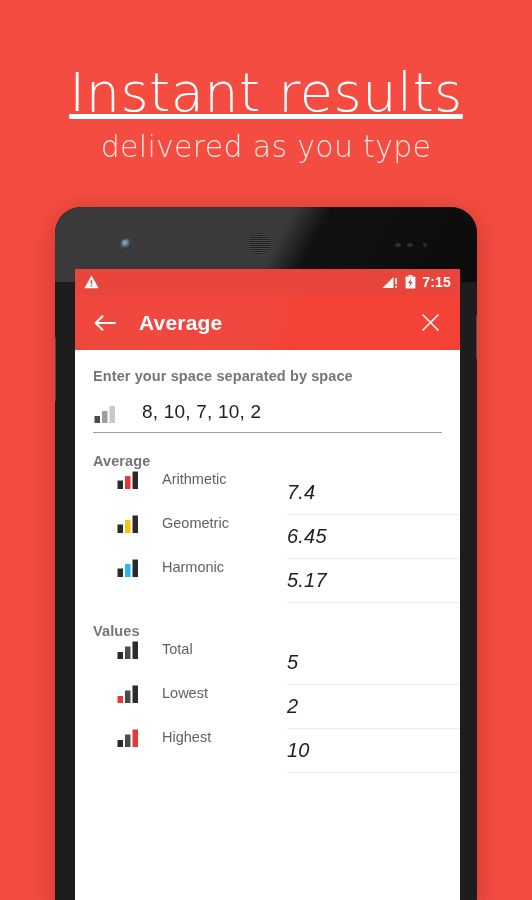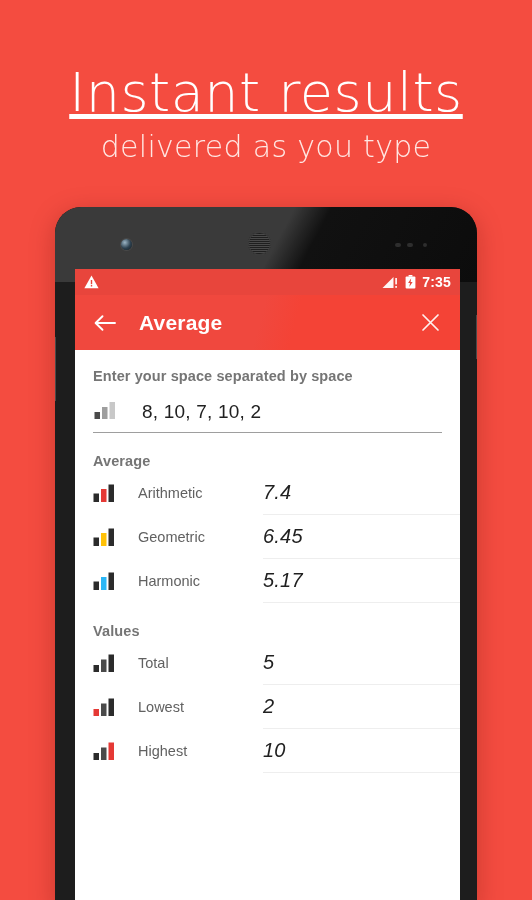--- a/index.html
+++ b/index.html
@@ -190,21 +190,21 @@
     padding: 18px 18px 0 18px;
   }
   .input-label {
     font-size: 14.5px;
     font-weight: bold;
     color: #757575;
     letter-spacing: 0.1px;
   }
   .input-row {
     display: flex;
-    align-items: flex-start;
+    align-items: flex-end;
     margin-top: 17px;
     border-bottom: 1.5px solid #9e9e9e;
     padding-bottom: 9px;
   }
   .input-row .barchart { margin-left: 1px; }
   .input-value {
     font-size: 19px;
     color: #212121;
     margin-left: 26px;
     letter-spacing: 0.2px;
@@ -213,24 +213,24 @@
   .section-head {
     font-size: 14.5px;
     font-weight: bold;
     color: #757575;
     padding: 20px 18px 2px 18px;
     letter-spacing: 0.1px;
   }
 
   .row {
     display: flex;
-    align-items: center;
     height: 44px;
     padding: 0 0 0 18px;
     box-sizing: border-box;
+    margin-left: 24px;
   }
   .row .barchart { flex: none; width: 22px; }
   .row-label {
     font-size: 14.5px;
     color: #616161;
     margin-left: 23px;
     width: 125px;
     flex: none;
   }
   .row-value-cell {
@@ -283,21 +283,21 @@
         <svg class="sig" width="17" height="13" viewBox="0 0 17 13">
           <path d="M0.5 12 L11.5 12 L11.5 1 Z" fill="#ffffff" opacity="0.95"></path>
           <rect x="13.3" y="2" width="1.6" height="6.4" fill="#ffffff"></rect>
           <rect x="13.3" y="10" width="1.6" height="1.8" fill="#ffffff"></rect>
         </svg>
         <svg class="batt" width="11" height="14" viewBox="0 0 11 14">
           <rect x="3.6" y="0" width="3.8" height="1.6" fill="#ffffff"></rect>
           <rect x="0.6" y="1.6" width="9.8" height="12" rx="1" fill="#ffffff"></rect>
           <path d="M6.2 3.2 L3.1 8 L5 8 L4.3 12 L7.6 7 L5.6 7 Z" fill="#e8453c"></path>
         </svg>
-        <span class="clock">7:35</span>
+        <span class="clock">7:15</span>
       </div>
     </div>
 
     <div class="appbar">
       <div class="icon-btn">
         <svg width="22" height="18" viewBox="0 0 22 18">
           <path d="M21 9 L2 9 M8.5 2.2 L1.6 9 L8.5 15.8" stroke="#ffffff" stroke-width="1.9" fill="none" stroke-linecap="round" stroke-linejoin="round"></path>
         </svg>
       </div>
       <div class="appbar-title">Average</div>

